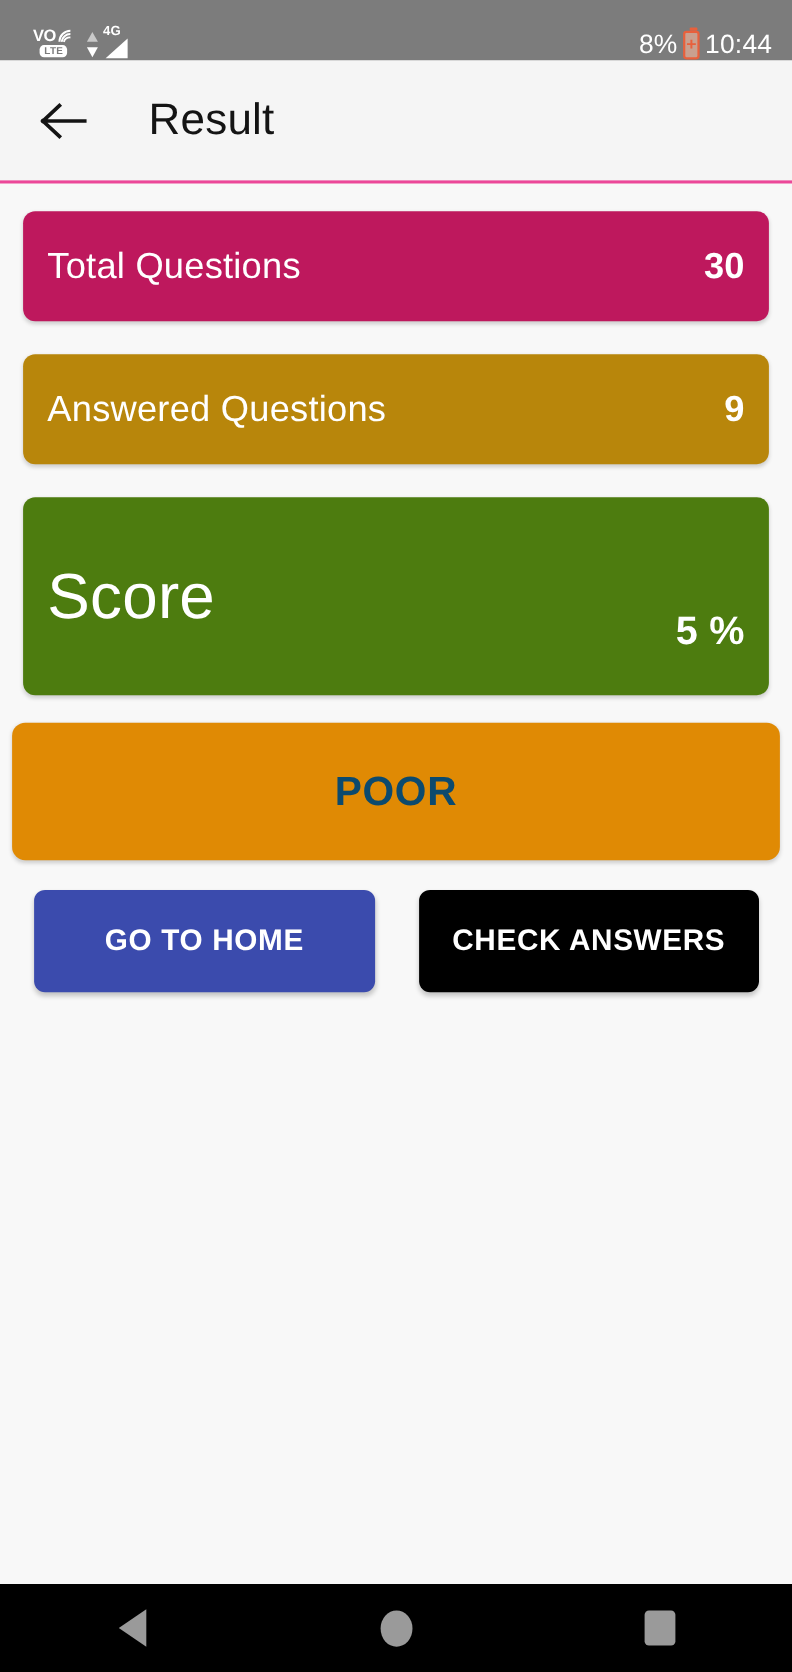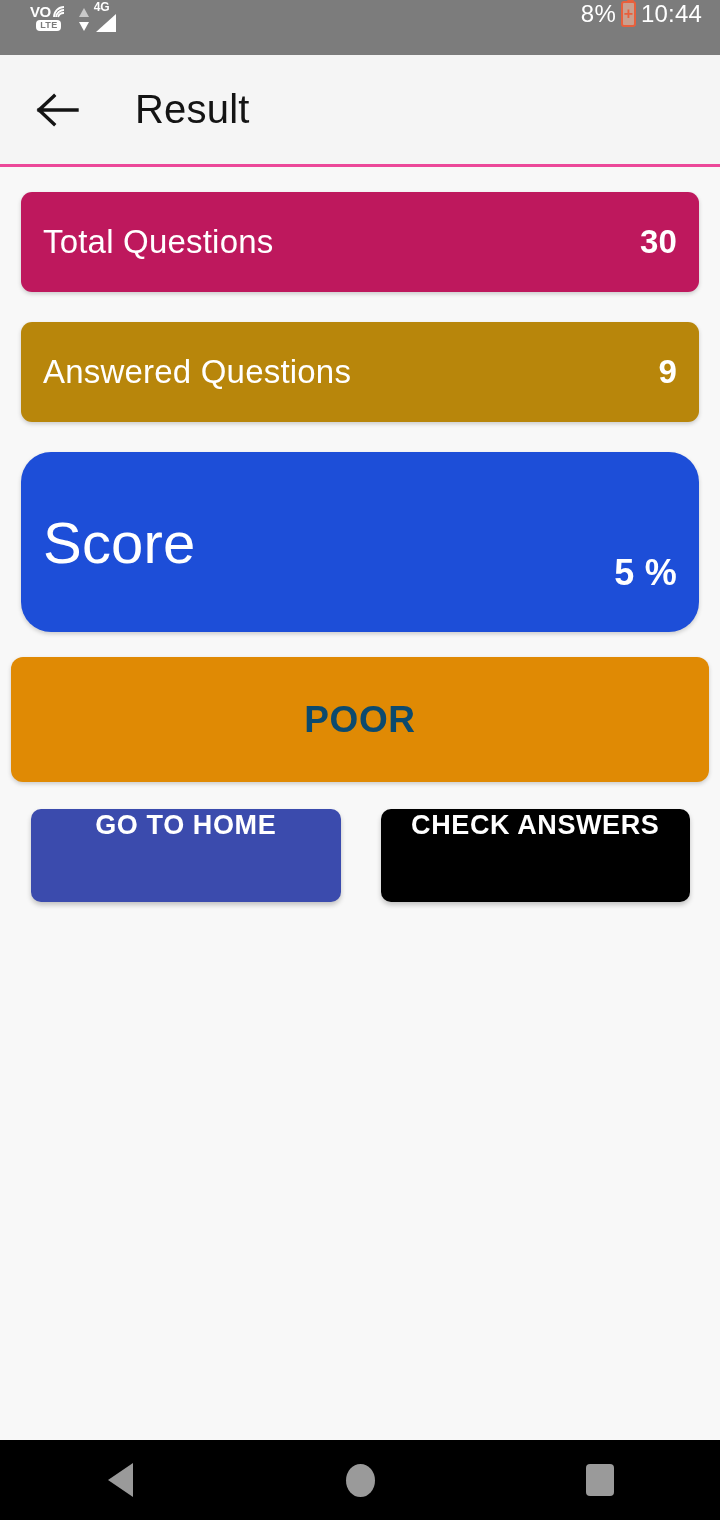--- a/index.html
+++ b/index.html
@@ -19,21 +19,21 @@
     overflow: hidden;
     display: flex;
     flex-direction: column;
   }
 
   
   .statusbar {
     height: 55px;
     background: #7C7C7C;
     display: flex;
-    align-items: flex-start;
+    align-items: flex-end;
     justify-content: space-between;
     padding: 0 18px 0 30px;
     box-sizing: border-box;
     flex: 0 0 auto;
   }
   .sb-left {
     display: flex;
     align-items: center;
     gap: 10px;
   }
@@ -215,20 +215,21 @@
     display: flex;
     gap: 40px;
     padding: 27px 30px 0 31px;
     box-sizing: border-box;
   }
   .btn {
     flex: 1 1 0;
     height: 93px;
     border-radius: 10px;
     display: flex;
+    align-items: center;
     justify-content: center;
     border: none;
     cursor: pointer;
     box-shadow: 0 3px 5px rgba(0,0,0,0.22);
     font-family: "Liberation Sans", sans-serif;
   }
   .btn-text {
     color: #FFFFFF;
     font-size: 27px;
     font-weight: 700;
@@ -332,21 +333,21 @@
       <span class="card-value">30</span>
     </div>
 
     <div class="card" style="background-color: rgb(184, 134, 11);">
       <span class="card-label">Answered Questions</span>
       <span class="card-value">9</span>
     </div>
 
 
 
-    <div class="card score" style="background-color: #1d4ed8; border-radius: 30px;">
+    <div class="card score" style="background-color: #4d7c0f;">
       <span class="card-label">Score</span>
       <span class="card-value">5 %</span>
     </div>
 
     <div class="banner" style="background-color: rgb(224, 138, 4);">
       <span class="banner-text">POOR</span>
     </div>
 
     <div class="btn-row">
       <button class="btn" style="background-color: rgb(59, 75, 173);">

